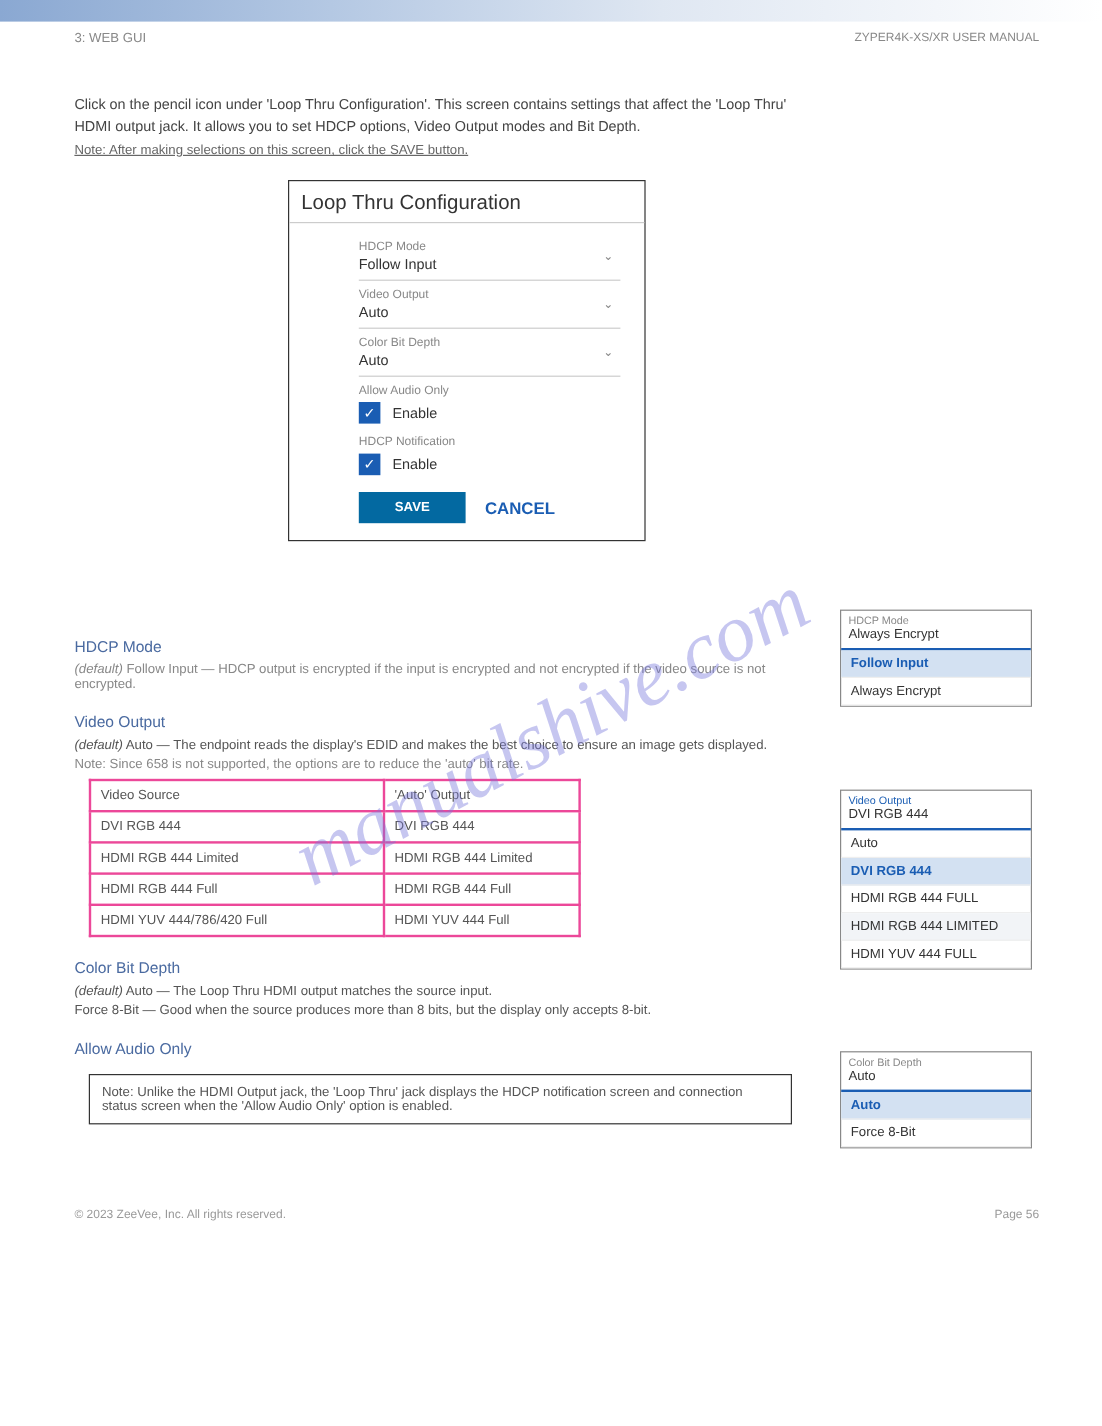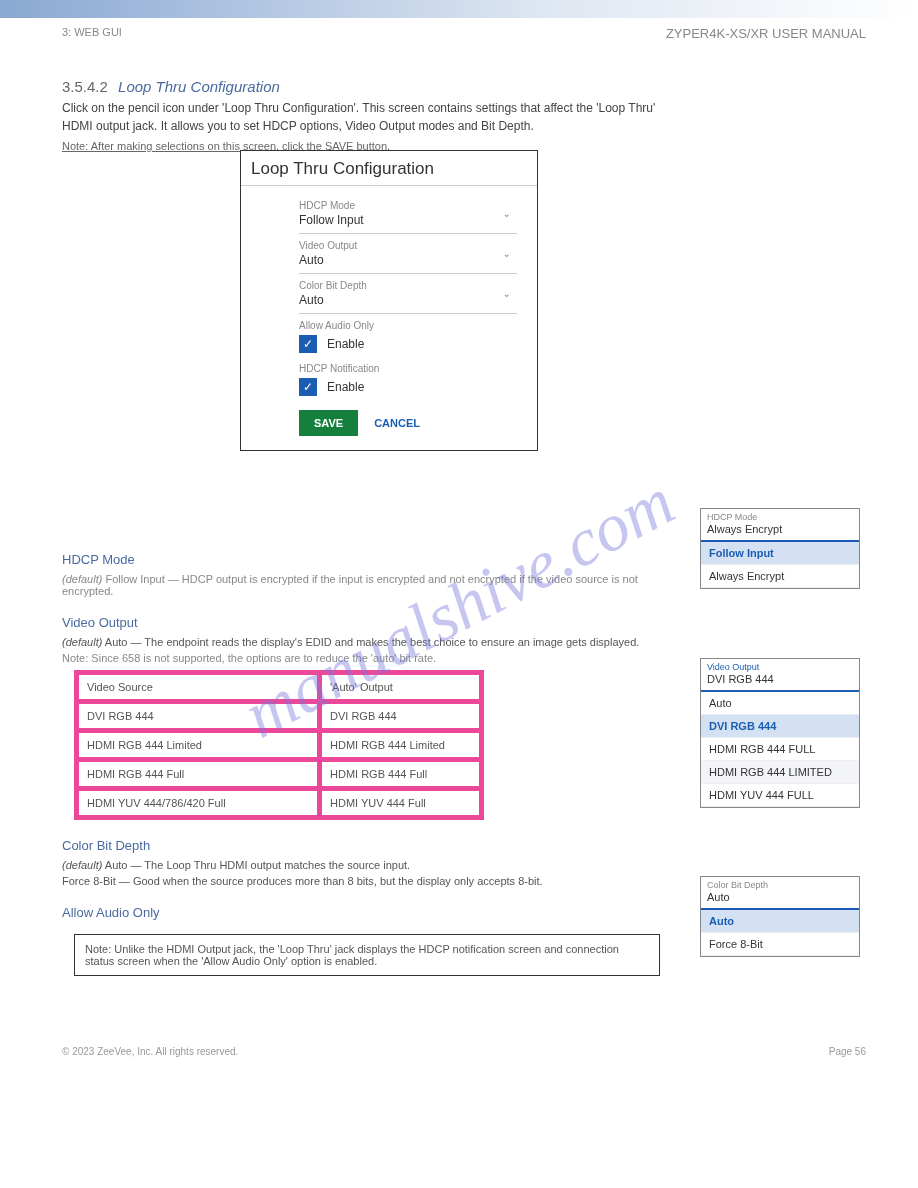--- a/index.html
+++ b/index.html
@@ -19,21 +19,21 @@
     position: absolute;
     top: 26px;
     left: 62px;
     font-size: 11px;
     color: #888;
   }
   .hdr-right {
     position: absolute;
     top: 26px;
     right: 52px;
-    font-size: 13px;
+    font-size: 10px;
     color: #888;
     text-align: right;
   }
   .content { padding: 60px 52px 40px 62px; position: relative; }
   .section-num { font-size: 15px; color: #666; }
   .lead { font-size: 12px; color: #444; line-height: 1.5; }
   .note { font-size: 11px; color: #666; line-height: 1.4; text-decoration: underline; }
   .subhead { font-size: 13px; color: #4a6aa0; margin-top: 18px; margin-bottom: 6px; }
 
   
@@ -59,24 +59,24 @@
   .chev { position: absolute; right: 6px; top: 14px; font-size: 10px; color: #888; }
   .chkrow { padding: 6px 0 4px 0; }
   .chklabel { font-size: 10px; color: #888; display: block; margin-bottom: 4px; }
   .chkline { display: flex; align-items: center; gap: 10px; }
   .chkbox {
     width: 18px; height: 18px; background: #1a5db3; display: inline-flex;
     align-items: center; justify-content: center; color: #fff; font-size: 12px;
   }
   .btnrow { padding-top: 10px; display: flex; gap: 16px; align-items: center; }
   .btn-save {
-    background: #15803d; color: #fff; font-size: 11px; font-weight: bold;
-    padding: 7px 15px; border: none;
-  }
-  .btn-cancel { color: #1a5db3; font-size: 11px; font-weight: bold; background: none; border: none; }
+    background: #0369a1; color: #fff; font-size: 11px; font-weight: bold;
+    padding: 7px 30px; border: none;
+  }
+  .btn-cancel { color: #1a5db3; font-size: 14px; font-weight: bold; background: none; border: none; }
 
   .spacer { height: 380px; }
 
   
   .dropdown {
     position: absolute;
     width: 160px;
     border: 1px solid #888;
     background: #fff;
     font-size: 11px;
@@ -91,21 +91,21 @@
 
   
   .vtable {
     border-collapse: collapse;
     width: 410px;
     margin-left: 12px;
     font-size: 11px;
     color: #555;
   }
   .vtable th, .vtable td {
-    border: 5px solid #ec4899;
+    border: 2px solid #ec4899;
     padding: 6px 8px;
     text-align: left;
   }
   .vtable th { font-weight: normal; color: #555; }
   .vtable th.first, .vtable td.first { width: 60%; }
 
   .footnote-box {
     border: 1px solid #333;
     padding: 8px 10px;
     margin: 14px 0 0 12px;
@@ -149,24 +149,20 @@
 
 <div class="pgnum">3: WEB GUI</div>
 <div class="hdr-right">ZYPER4K-XS/XR USER MANUAL</div>
 
 <div class="content">
 
   <div class="watermark">manualshive.com</div>
 
   <div class="col-left">
 
-    <div style="font-size:15px; color:#555; margin-bottom:4px;">
-      <span class="section-num">3.5.4.2</span>
-      <span style="margin-left:6px; font-style:italic; color:#4a6aa0;">Loop Thru Configuration</span>
-    </div>
     <p class="lead">Click on the pencil icon under 'Loop Thru Configuration'. This screen contains settings that affect the 'Loop Thru' HDMI output jack. It allows you to set HDCP options, Video Output modes and Bit Depth.</p>
     <p class="note" style="margin-top:4px;">Note: After making selections on this screen, click the SAVE button.</p>
 
     <div class="panel">
       <div class="panel-title">Loop Thru Configuration</div>
       <div class="panel-body">
 
         <div class="fieldrow">
           <div class="flabel">HDCP Mode</div>
           <div class="fval">Follow Input</div>

